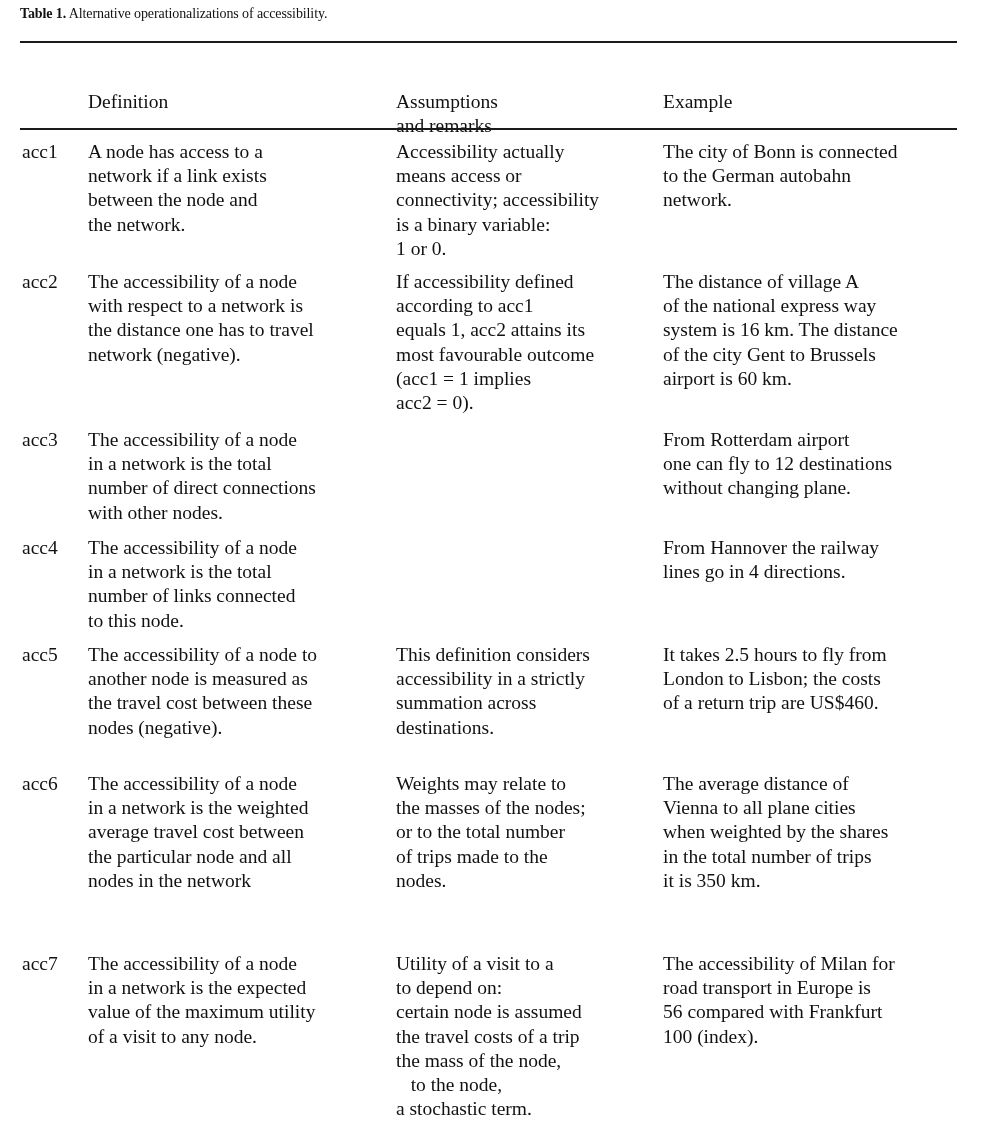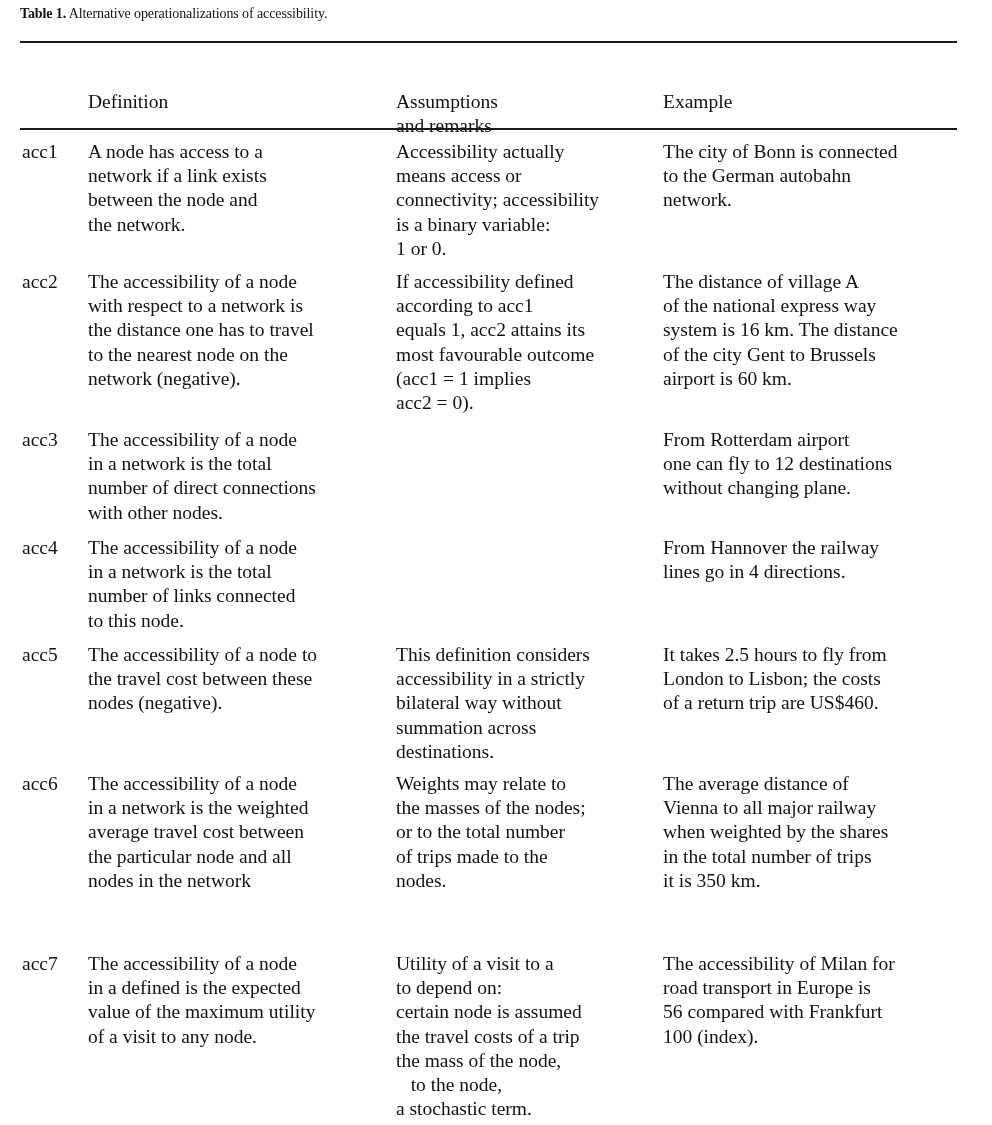--- a/index.html
+++ b/index.html
@@ -39,47 +39,47 @@
 
 <div id="rows">
     <div class="row" style="top: 140px;">
       <div class="cell c0">acc1</div>
       <div class="cell c1"><span class="line">A node has access to a</span><span class="line">network if a link exists</span><span class="line">between the node and</span><span class="line">the network.</span></div>
       <div class="cell c2"><span class="line">Accessibility actually</span><span class="line">means access or</span><span class="line">connectivity; accessibility</span><span class="line">is a binary variable:</span><span class="line">1 or 0.</span></div>
       <div class="cell c3"><span class="line">The city of Bonn is connected</span><span class="line">to the German autobahn</span><span class="line">network.</span></div>
     </div>
     <div class="row" style="top: 270px;">
       <div class="cell c0">acc2</div>
-      <div class="cell c1"><span class="line">The accessibility of a node</span><span class="line">with respect to a network is</span><span class="line">the distance one has to travel</span><span class="line">to the nearest node on the</span><span class="line">network (negative).</span></div>
+      <div class="cell c1"><span class="line">The accessibility of a node</span><span class="line">with respect to a network is</span><span class="line">the distance one has to travel</span><span class="line">network (negative).</span></div>
       <div class="cell c2"><span class="line">If accessibility defined</span><span class="line">according to acc1</span><span class="line">equals 1, acc2 attains its</span><span class="line">most favourable outcome</span><span class="line">(acc1 = 1 implies</span><span class="line">acc2 = 0).</span></div>
       <div class="cell c3"><span class="line">The distance of village A</span><span class="line">of the national express way</span><span class="line">system is 16 km. The distance</span><span class="line">of the city Gent to Brussels</span><span class="line">airport is 60 km.</span></div>
     </div>
     <div class="row" style="top: 428px;">
       <div class="cell c0">acc3</div>
       <div class="cell c1"><span class="line">The accessibility of a node</span><span class="line">in a network is the total</span><span class="line">number of direct connections</span><span class="line">with other nodes.</span></div>
       <div class="cell c2"></div>
       <div class="cell c3"><span class="line">From Rotterdam airport</span><span class="line">one can fly to 12 destinations</span><span class="line">without changing plane.</span></div>
     </div>
     <div class="row" style="top: 536px;">
       <div class="cell c0">acc4</div>
       <div class="cell c1"><span class="line">The accessibility of a node</span><span class="line">in a network is the total</span><span class="line">number of links connected</span><span class="line">to this node.</span></div>
       <div class="cell c2"></div>
       <div class="cell c3"><span class="line">From Hannover the railway</span><span class="line">lines go in 4 directions.</span></div>
     </div>
     <div class="row" style="top: 643px;">
       <div class="cell c0">acc5</div>
-      <div class="cell c1"><span class="line">The accessibility of a node to</span><span class="line">the travel cost between these</span><span class="line">nodes (negative).</span></div>
-      <div class="cell c2"><span class="line">This definition considers</span><span class="line">accessibility in a strictly</span><span class="line">bilateral way without</span><span class="line">summation across</span><span class="line">destinations.</span></div>
+      <div class="cell c1"><span class="line">The accessibility of a node to</span><span class="line">another node is measured as</span><span class="line">the travel cost between these</span><span class="line">nodes (negative).</span></div>
+      <div class="cell c2"><span class="line">This definition considers</span><span class="line">accessibility in a strictly</span><span class="line">summation across</span><span class="line">destinations.</span></div>
       <div class="cell c3"><span class="line">It takes 2.5 hours to fly from</span><span class="line">London to Lisbon; the costs</span><span class="line">of a return trip are US$460.</span></div>
     </div>
     <div class="row" style="top: 772px;">
       <div class="cell c0">acc6</div>
       <div class="cell c1"><span class="line">The accessibility of a node</span><span class="line">in a network is the weighted</span><span class="line">average travel cost between</span><span class="line">the particular node and all</span><span class="line">nodes in the network</span></div>
       <div class="cell c2"><span class="line">Weights may relate to</span><span class="line">the masses of the nodes;</span><span class="line">or to the total number</span><span class="line">of trips made to the</span><span class="line">nodes.</span></div>
-      <div class="cell c3"><span class="line">The average distance of</span><span class="line">Vienna to all major railway</span><span class="line">when weighted by the shares</span><span class="line">in the total number of trips</span><span class="line">it is 350 km.</span></div>
+      <div class="cell c3"><span class="line">The average distance of</span><span class="line">Vienna to all plane cities</span><span class="line">when weighted by the shares</span><span class="line">in the total number of trips</span><span class="line">it is 350 km.</span></div>
     </div>
     <div class="row" style="top: 952px;">
       <div class="cell c0">acc7</div>
-      <div class="cell c1"><span class="line">The accessibility of a node</span><span class="line">in a defined is the expected</span><span class="line">value of the maximum utility</span><span class="line">of a visit to any node.</span></div>
+      <div class="cell c1"><span class="line">The accessibility of a node</span><span class="line">in a network is the expected</span><span class="line">value of the maximum utility</span><span class="line">of a visit to any node.</span></div>
       <div class="cell c2"><span class="line">Utility of a visit to a</span><span class="line">to depend on:</span><span class="line">certain node is assumed</span><span class="line">the travel costs of a trip</span><span class="line">the mass of the node,</span><span class="line">   to the node,</span><span class="line">a stochastic term.</span></div>
       <div class="cell c3"><span class="line">The accessibility of Milan for</span><span class="line">road transport in Europe is</span><span class="line">56 compared with Frankfurt</span><span class="line">100 (index).</span></div>
     </div>
   </div>
 
 </body></html>

